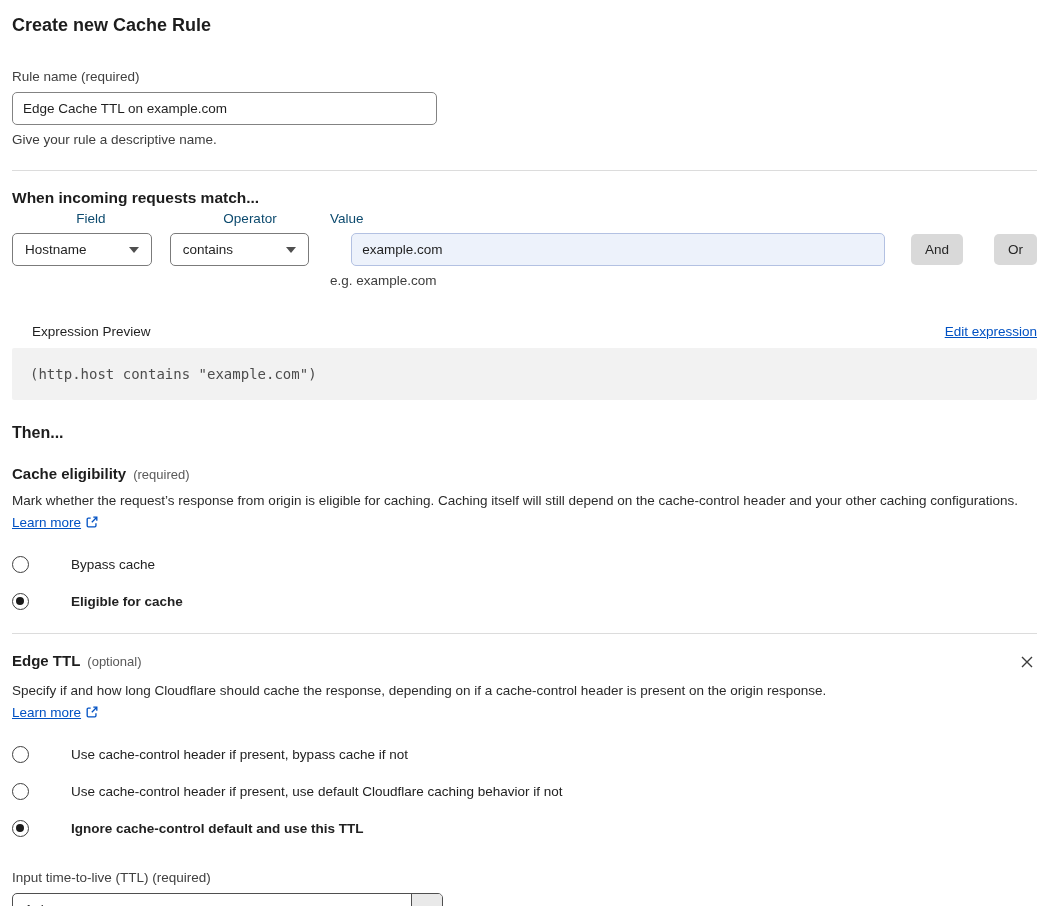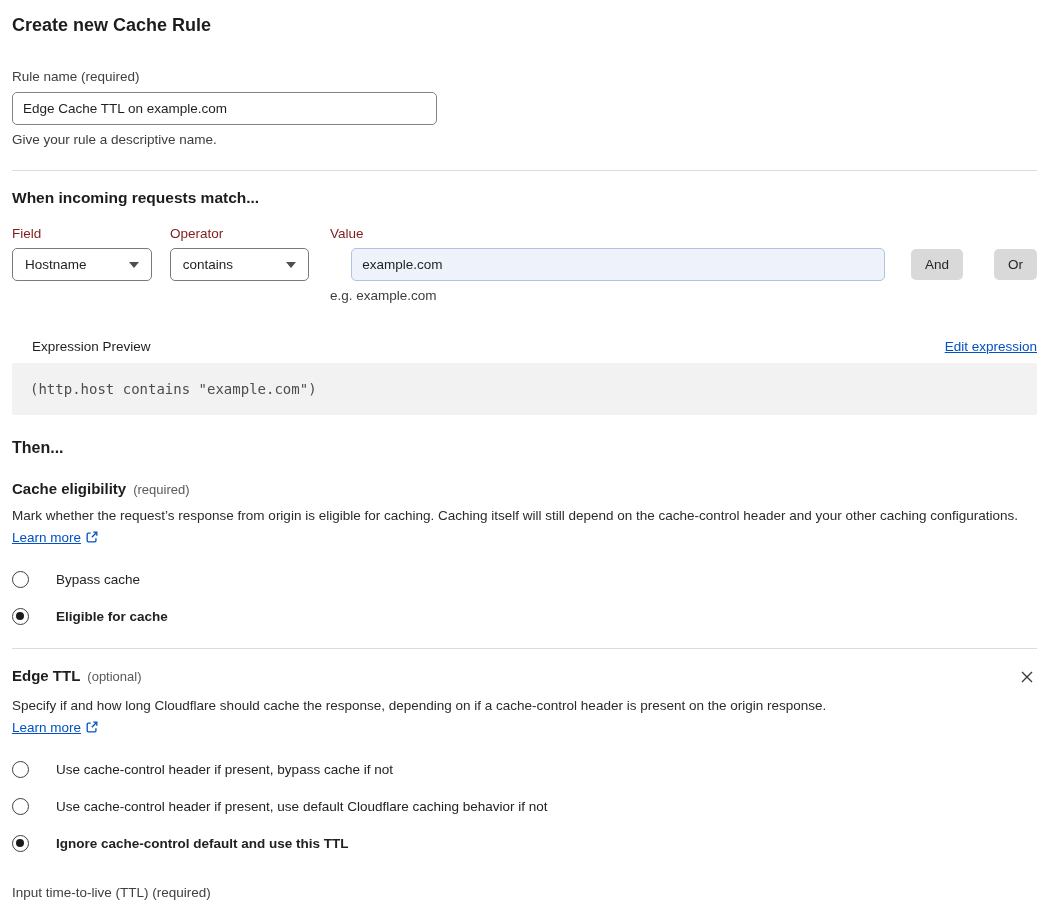--- a/index.html
+++ b/index.html
@@ -20,21 +20,21 @@
     border: 1px solid #838383; border-radius: 5px; padding: 0 10px;
     font-family: "Liberation Sans", sans-serif; font-size: 13.5px; color: #1f1f1f;
     background: #fff; outline: none;
   }
   .helper { margin-top: 7px; color: #3d3d3d; }
 
   .divider { border: 0; border-top: 1px solid #dcdcdc; margin: 23px 0 0 0; }
 
   h2.section-heading { font-size: 15.5px; font-weight: 700; margin: 18px 0 0 0; color: #1d1d1d; }
 
-  .labels-row { display: flex; margin-top: 19px; color: #7f1d1d; }
+  .labels-row { display: flex; margin-top: 4px; color: #0c4a6e; text-align: center; }
   .labels-row .lab-field { width: 158px; }
   .labels-row .lab-operator { width: 160px; }
 
   .controls-row { display: flex; align-items: center; margin-top: 7px; gap: 11px; }
   .select-box {
     height: 33px; border: 1px solid #7b7b7b; border-radius: 5px; background: #fff;
     display: flex; align-items: center; justify-content: space-between;
     padding: 0 12px; cursor: pointer;
   }
   .select-field { width: 151px; margin-right: 7px; }
@@ -81,21 +81,21 @@
   .radio-row { display: flex; align-items: center; margin-bottom: 20px; cursor: pointer; }
   .radio-row:last-child { margin-bottom: 0; }
   .radio {
     width: 17px; height: 17px; border: 1.5px solid #3f3f3f; border-radius: 50%;
     margin-right: 27px; flex: none; position: relative; background: #fff;
   }
   .radio-row.checked .radio::after {
     content: ""; position: absolute; left: 3px; top: 3px;
     width: 8px; height: 8px; border-radius: 50%; background: #1a1a1a;
   }
-  .radio-label { color: #222; }
+  .radio-label { color: #222; margin-left: 15px; }
   .radio-row.checked .radio-label { font-weight: 700; }
 
   .close-btn { background: none; border: none; padding: 2px; cursor: pointer; line-height: 0; }
 
   .ttl-select {
     margin-top: 8px; width: 431px; height: 33px; border: 1px solid #4f4f4f;
     border-radius: 5px; background: #fff; display: flex; align-items: stretch;
     overflow: hidden; cursor: pointer;
   }
   .ttl-select .ttl-value { flex: 1; display: flex; align-items: center; padding: 0 12px; color: #1f1f1f; }

